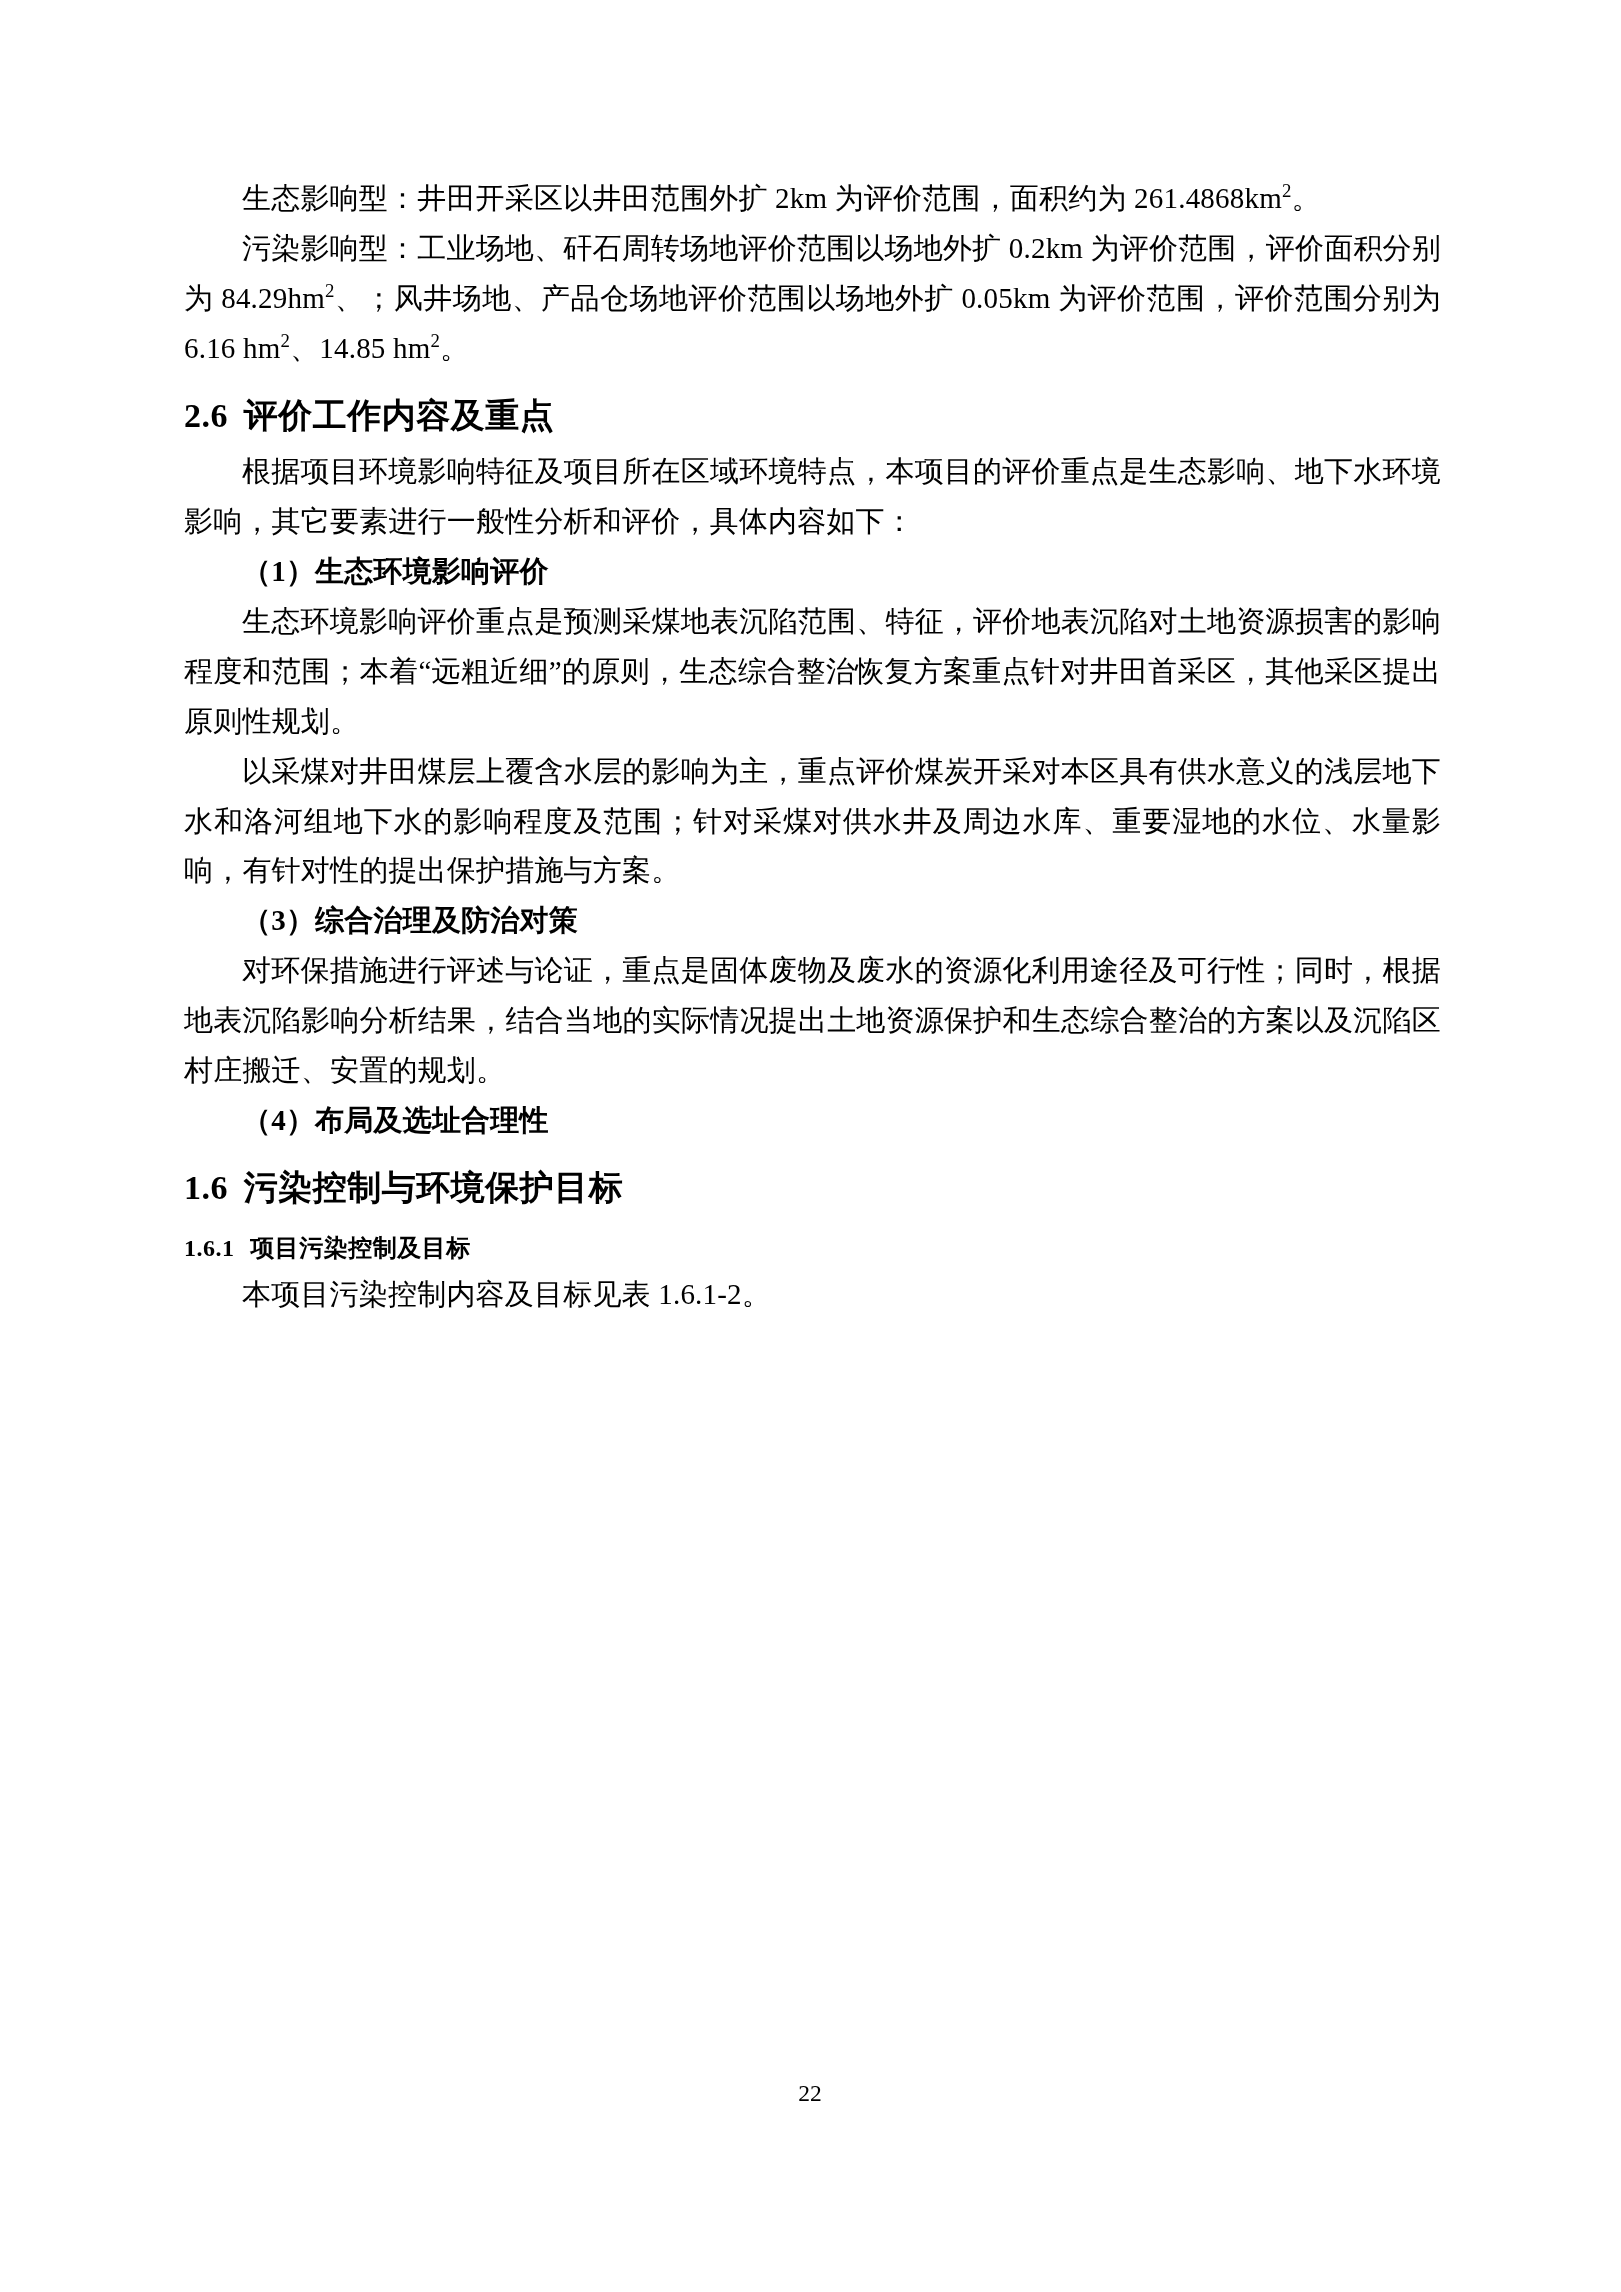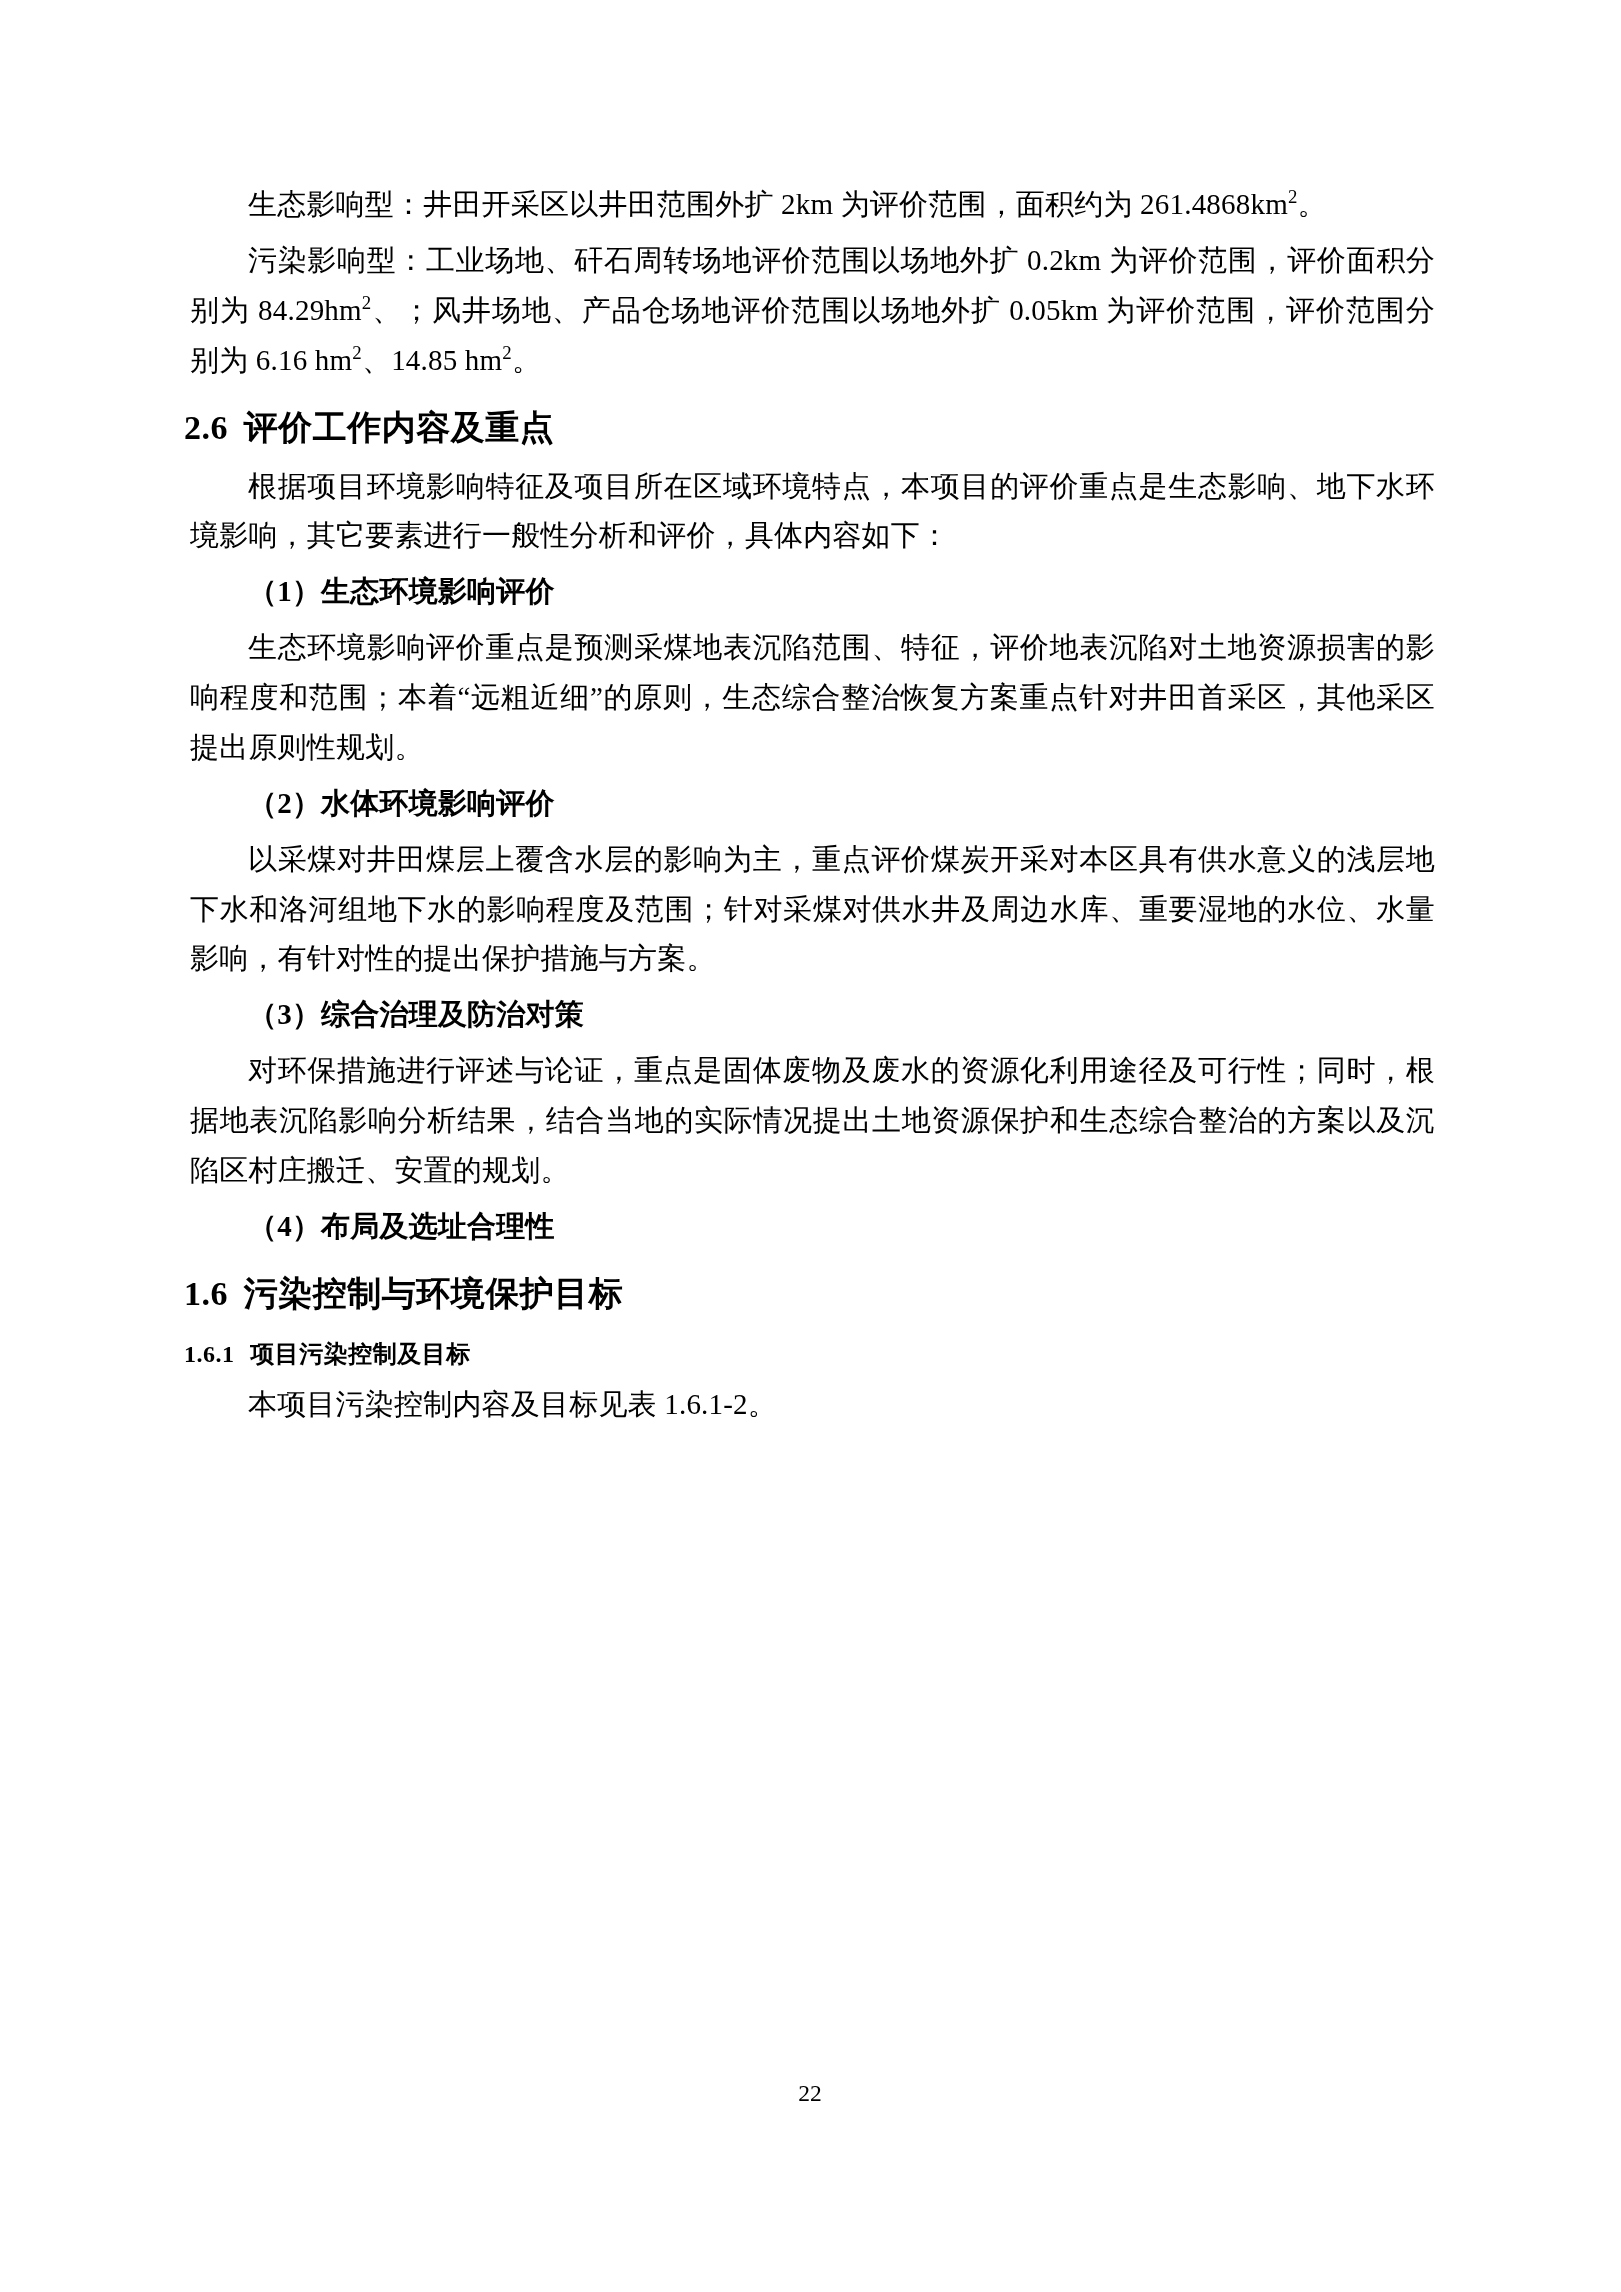--- a/index.html
+++ b/index.html
@@ -17,21 +17,21 @@
     color: #000000;
     box-sizing: border-box;
   }
   .content {
     position: absolute;
     left: 184px;
     top: 174px;
     width: 1257px;
   }
   p {
-    margin: 6px;
+    margin: 0;
     font-size: 29px;
     line-height: 1.72;
     text-align: justify;
     text-justify: inter-ideograph;
     letter-spacing: 0.2px;
   }
   p.indent {
     text-indent: 2em;
   }
   h2.section {
@@ -85,21 +85,20 @@
 
     <h2 class="section">
       <span class="num">2.6</span><span>评价工作内容及重点</span>
     </h2>
 
     <p class="indent">根据项目环境影响特征及项目所在区域环境特点，本项目的评价重点是生态影响、地下水环境影响，其它要素进行一般性分析和评价，具体内容如下：</p>
 
     <p class="bold-item">（1）生态环境影响评价</p>
     <p class="indent">生态环境影响评价重点是预测采煤地表沉陷范围、特征，评价地表沉陷对土地资源损害的影响程度和范围；本着“远粗近细”的原则，生态综合整治恢复方案重点针对井田首采区，其他采区提出原则性规划。</p>
 
-    <p class="bold-item">（2）水体环境影响评价</p>
     <p class="indent">以采煤对井田煤层上覆含水层的影响为主，重点评价煤炭开采对本区具有供水意义的浅层地下水和洛河组地下水的影响程度及范围；针对采煤对供水井及周边水库、重要湿地的水位、水量影响，有针对性的提出保护措施与方案。</p>
 
     <p class="bold-item">（3）综合治理及防治对策</p>
     <p class="indent">对环保措施进行评述与论证，重点是固体废物及废水的资源化利用途径及可行性；同时，根据地表沉陷影响分析结果，结合当地的实际情况提出土地资源保护和生态综合整治的方案以及沉陷区村庄搬迁、安置的规划。</p>
 
     <p class="bold-item">（4）布局及选址合理性</p>
 
     <h2 class="section">
       <span class="num">1.6</span><span>污染控制与环境保护目标</span>
     </h2>

